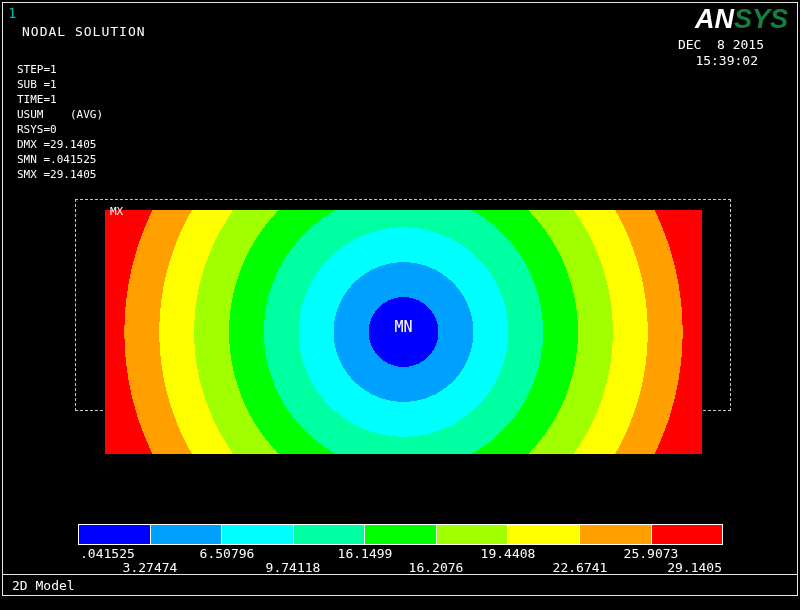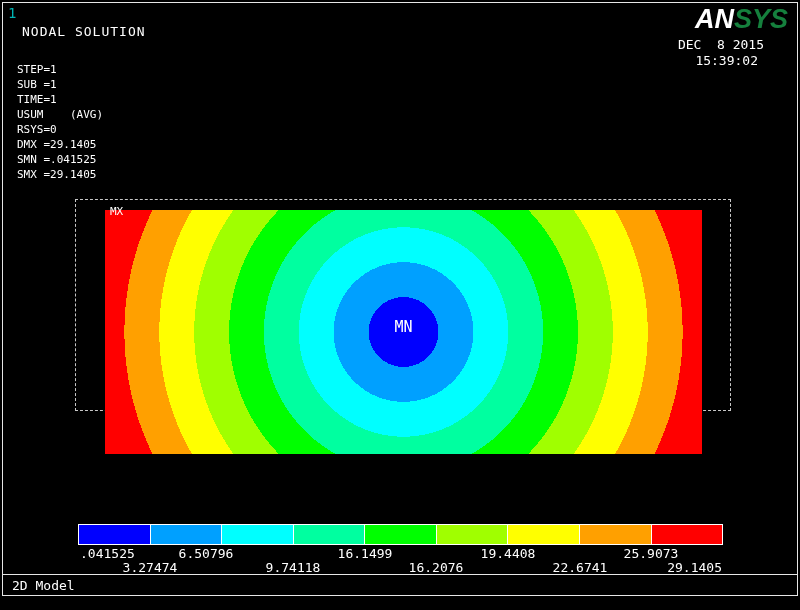--- a/index.html
+++ b/index.html
@@ -75,21 +75,21 @@
       <div class="seg" style="background: rgb(0, 255, 0);"></div>
       <div class="seg" style="background: rgb(160, 255, 0);"></div>
       <div class="seg" style="background: rgb(255, 255, 0);"></div>
       <div class="seg" style="background: rgb(255, 160, 0);"></div>
       <div class="seg" style="background: rgb(255, 0, 0);"></div>
     </div>
 
   <div>
     <span class="ll first" style="left:80px;top:546px">.041525</span>
     <span class="ll" style="left:150px;top:560px">3.27474</span>
-    <span class="ll" style="left:206px;top:546px">6.50796</span>
+    <span class="ll" style="left:227px;top:546px">6.50796</span>
     <span class="ll" style="left:293px;top:560px">9.74118</span>
     <span class="ll" style="left:365px;top:546px">16.1499</span>
     <span class="ll" style="left:436px;top:560px">16.2076</span>
     <span class="ll" style="left:508px;top:546px">19.4408</span>
     <span class="ll" style="left:580px;top:560px">22.6741</span>
     <span class="ll" style="left:651px;top:546px">25.9073</span>
     <span class="ll last" style="left:722px;top:560px">29.1405</span>
   </div>
 
   <div class="footer-sep"></div>

